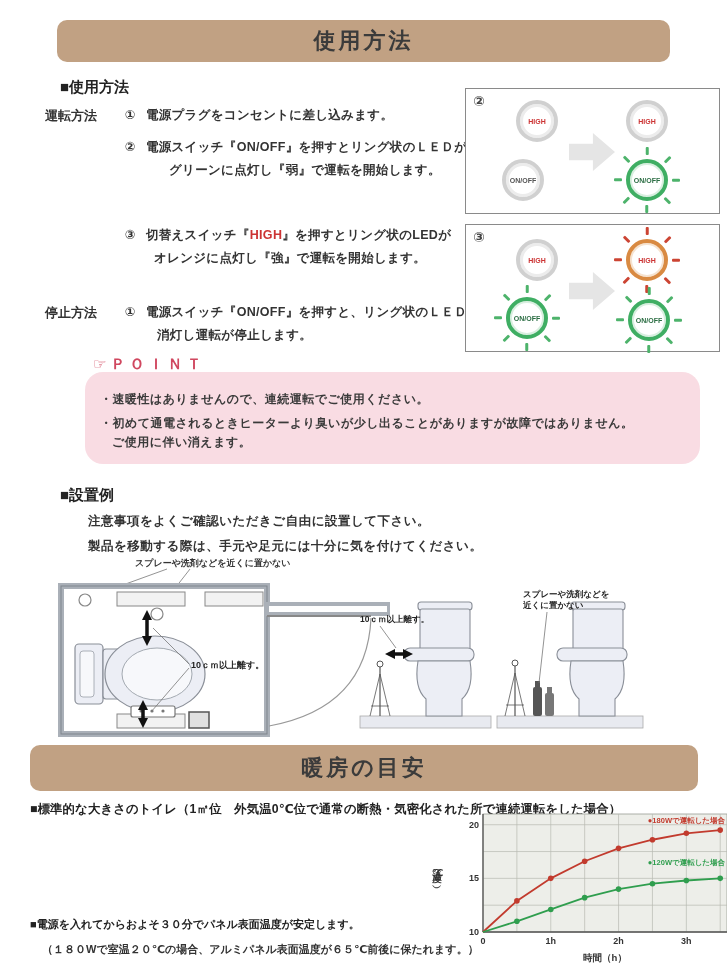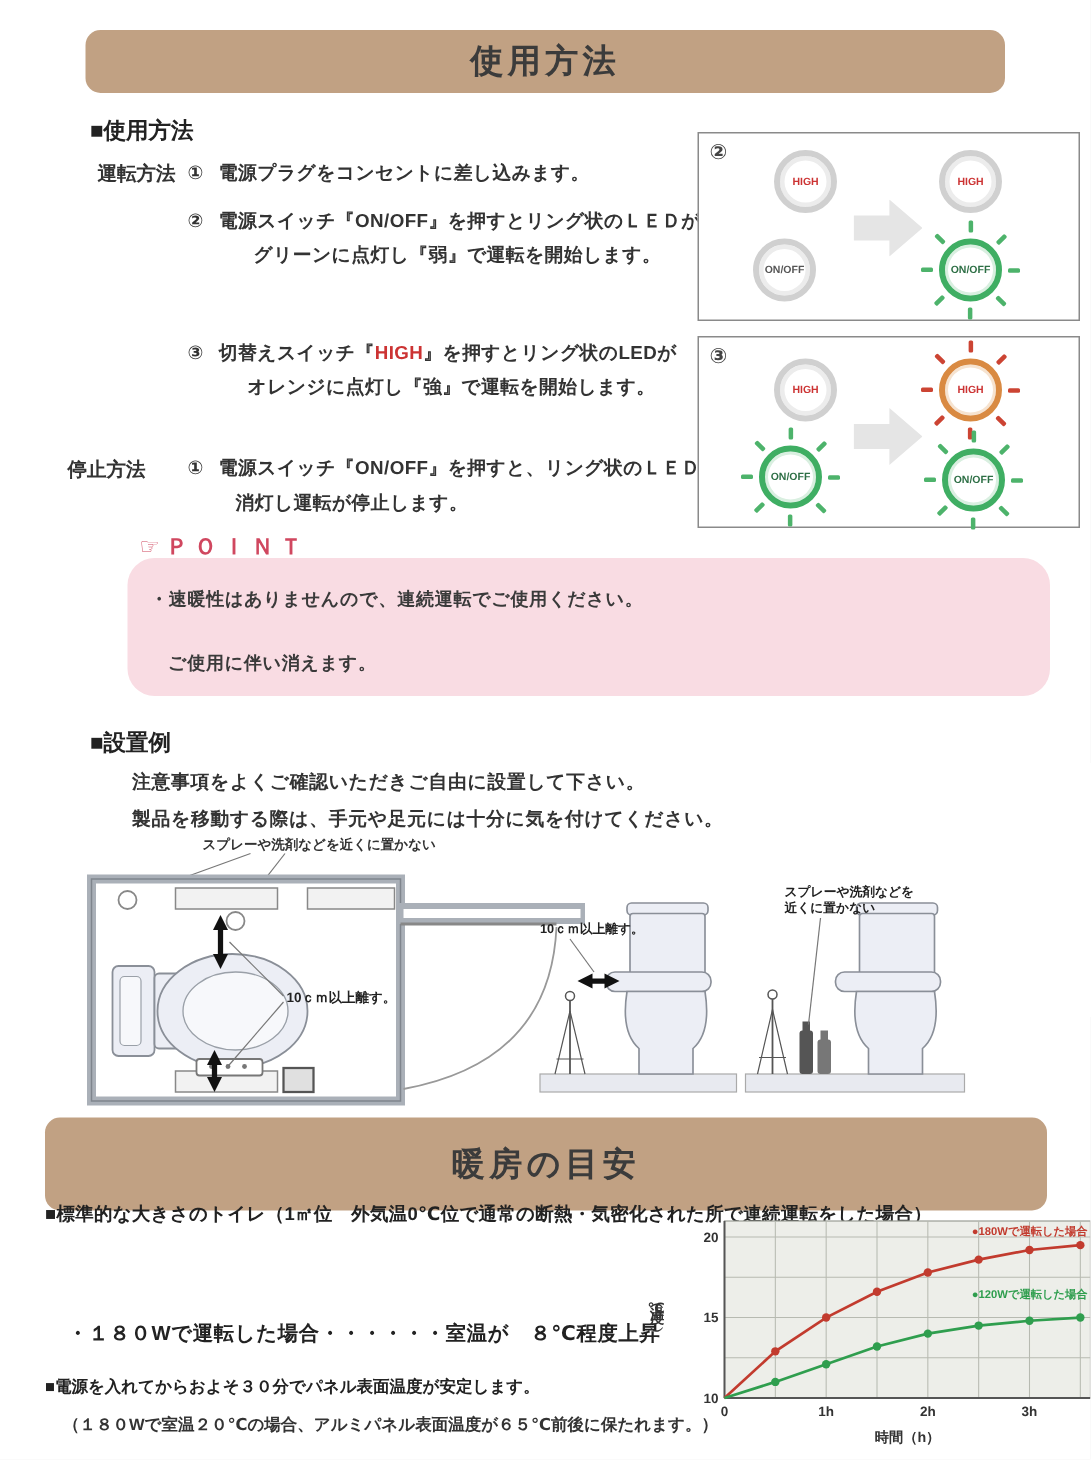--- a/index.html
+++ b/index.html
@@ -3,21 +3,21 @@
 <meta charset="utf-8">
 <style>
   * { margin:0; padding:0; box-sizing:border-box; }
   body { background:#f2f2f2; font-family:"Liberation Sans","DejaVu Sans",sans-serif; }
   .page { position:relative; width:727px; height:973px; background:#ffffff; margin:0 auto; overflow:hidden; color:#333; font-weight:600; }
 
   
   .band { position:absolute; background:#c1a183; border-radius:10px; display:flex; align-items:center; justify-content:center; }
   .band span { font-size:22px; font-weight:700; color:#3b3b3b; letter-spacing:3px; }
   .band1 { left:57px; top:20px; width:613px; height:42px; }
-  .band2 { left:30px; top:745px; width:668px; height:62px; }
+  .band2 { left:30px; top:745px; width:668px; height:46px; }
 
   .sec-title { position:absolute; font-size:15px; font-weight:700; color:#222; }
   .method-label { position:absolute; font-size:13px; font-weight:700; color:#333; }
   .step { position:absolute; font-size:12.5px; color:#333; letter-spacing:0.3px; }
   .step .num { margin-right:10px; }
   .red-txt { color:#cc3333; }
 
   
   .panel { position:absolute; left:465px; width:255px; background:#fff; border:1.5px solid #8a8a8a; }
   .panel-num { position:absolute; left:7px; top:4px; font-size:14px; font-weight:700; color:#444; }
@@ -56,33 +56,33 @@
 <body>
 
 <div class="page">
 
   <div class="band band1">
     <span>使用方法</span>
   </div>
 
   <div class="sec-title" style="left:60px; top:78px;">■使用方法</div>
 
-  <div class="method-label" style="left:45px; top:107px;margin-left:20px;">運転方法</div>
+  <div class="method-label" style="left:45px; top:107px;">運転方法</div>
   <div class="step" style="left:125px; top:139px;">
     <span class="num">②</span><span>電源スイッチ『ON/OFF』を押すとリング状のＬＥＤが</span>
   </div>
   <div class="step" style="left:125px; top:107px;">
     <span class="num">①</span><span>電源プラグをコンセントに差し込みます。</span>
   </div>
   <div class="step" style="left:157px; top:162px;margin-left:12px;">グリーンに点灯し『弱』で運転を開始します。</div>
 
   <div class="step" style="left:125px; top:227px;">
     <span class="num">③</span><span>切替えスイッチ『</span><span class="red-txt">HIGH</span><span>』を押すとリング状のLEDが</span>
   </div>
-  <div class="step" style="left:165px; top:250px;">オレンジに点灯し『強』で運転を開始します。</div>
+  <div class="step" style="left:154px; top:250px;">オレンジに点灯し『強』で運転を開始します。</div>
 
   <div class="method-label" style="left:45px; top:304px;">停止方法</div>
   <div class="step" style="left:125px; top:304px;">
     <span class="num">①</span><span>電源スイッチ『ON/OFF』を押すと、リング状のＬＥＤが</span>
   </div>
   <div class="step" style="left:157px; top:327px;">消灯し運転が停止します。</div>
 
   <div class="panel" style="top:88px; height:126px;">
     <div class="panel-num">②</div>
     <div class="led-btn" style="left:50px; top:11px;">
@@ -169,20 +169,21 @@
         </div>
       <div class="ring">
           <span class="lbl">ON/OFF</span>
         </div>
     </div>
   </div>
 
   <div class="point-box"></div>
   <div class="point-label">☞ＰＯＩＮＴ</div>
   <div class="point-line" style="left:100px; top:391px;">・速暖性はありませんので、連続運転でご使用ください。</div>
+  <div class="point-line" style="left:100px; top:415px;">・初めて通電されるときヒーターより臭いが少し出ることがありますが故障ではありません。</div>
   <div class="point-line" style="left:112px; top:434px;">ご使用に伴い消えます。</div>
 
   <div class="sec-title" style="left:60px; top:486px;">■設置例</div>
   <div class="note-line" style="left:88px; top:513px;">注意事項をよくご確認いただきご自由に設置して下さい。</div>
   <div class="note-line" style="left:88px; top:538px;">製品を移動する際は、手元や足元には十分に気を付けてください。</div>
 
   <svg class="diagram" style="left:55px; top:556px;" width="335" height="185" viewBox="0 0 335 185">
     <text x="80" y="10" font-size="9" fill="#333">スプレーや洗剤などを近くに置かない</text>
     <line x1="112" y1="13" x2="32" y2="42" stroke="#777" stroke-width="0.8"></line>
     <line x1="135" y1="13" x2="103" y2="54" stroke="#777" stroke-width="0.8"></line>
@@ -272,21 +273,20 @@
     <text x="28" y="14" font-size="8.5" fill="#222">スプレーや洗剤などを</text>
     <text x="28" y="25" font-size="8.5" fill="#222">近くに置かない</text>
     <line x1="52" y1="29" x2="44" y2="100" stroke="#777" stroke-width="0.8"></line>
   </svg>
 
   <div class="band band2">
     <span>暖房の目安</span>
   </div>
 
   <div class="cond-line" style="left:30px; top:801px;">■標準的な大きさのトイレ（1㎡位　外気温0℃位で通常の断熱・気密化された所で連続運転をした場合）</div>
-  <div class="case-line" style="left:45px; top:880px;">・１８０Wで運転した場合・・・・・・室温が　８℃程度上昇</div>
   <div class="note-b" style="left:30px; top:917px;">■電源を入れてからおよそ３０分でパネル表面温度が安定します。</div>
   <div class="note-s" style="left:42px; top:942px;">（１８０Wで室温２０℃の場合、アルミパネル表面温度が６５℃前後に保たれます。）</div>
 
   <div class="chart-wrap">
     <div class="ylab">温度（℃）</div>
     <svg id="heat-chart" width="288" height="160" viewBox="0 0 288 160">
         <rect x="38" y="8" width="244" height="118" fill="#edeee9" stroke="#9a9d95" stroke-width="0.8"></rect>
         <line x1="71.88888888888889" y1="8" x2="71.88888888888889" y2="126" stroke="#b7bab1" stroke-width="0.7"></line>
         <line x1="105.77777777777779" y1="8" x2="105.77777777777779" y2="126" stroke="#b7bab1" stroke-width="0.7"></line>
         <line x1="139.66666666666666" y1="8" x2="139.66666666666666" y2="126" stroke="#b7bab1" stroke-width="0.7"></line>

